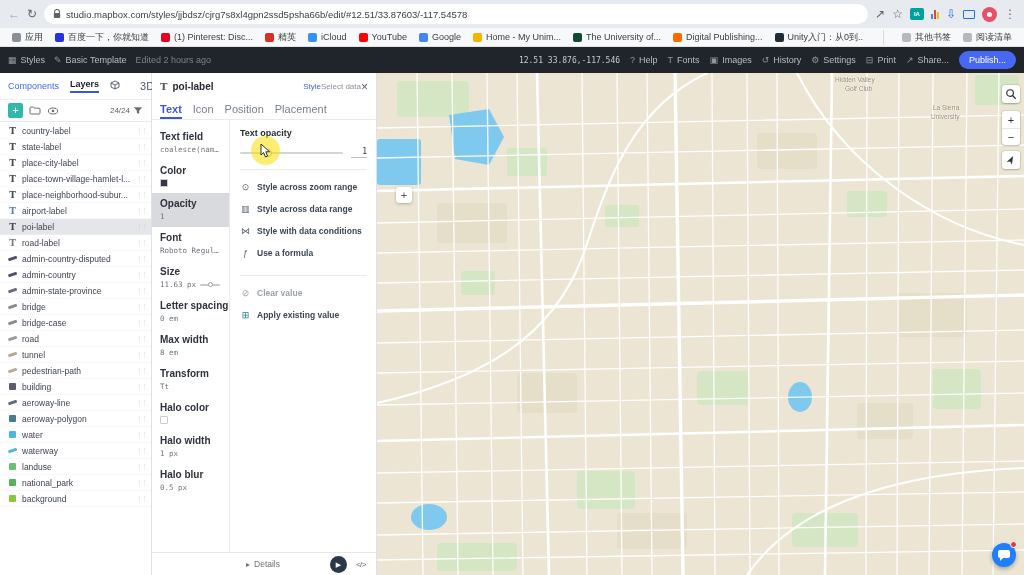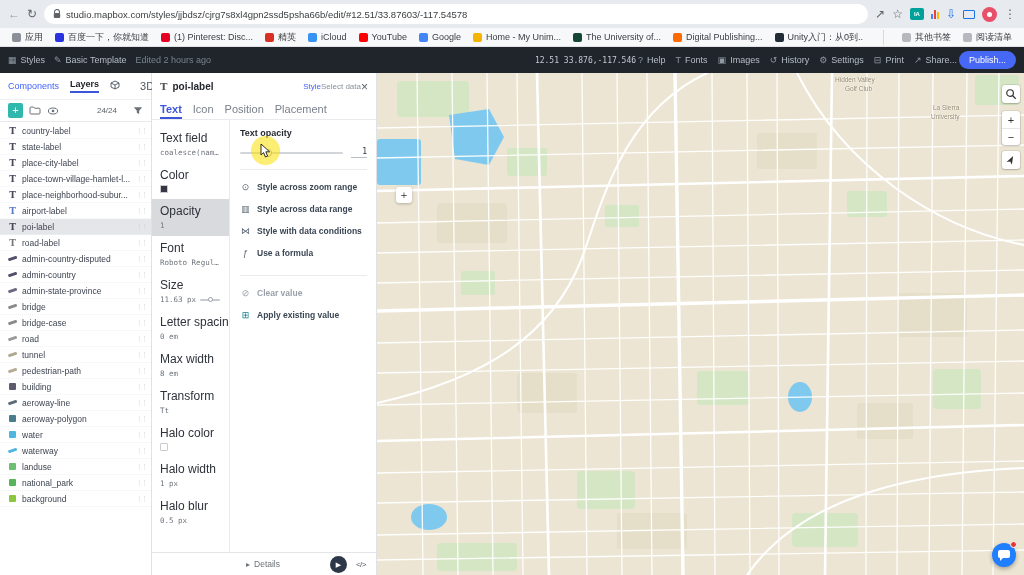--- a/index.html
+++ b/index.html
@@ -28,33 +28,33 @@
   .bm-list{display:flex;align-items:center;min-width:0;overflow:hidden;flex:1}
   .bm{display:flex;align-items:center;gap:4px;padding:0 6px;height:15px;border-radius:3px;white-space:nowrap;cursor:default}
   .bm-ico{width:9px;height:9px;border-radius:2px;flex:0 0 auto}
   .bm-right{display:flex;align-items:center;border-left:1px solid #d7dadd;padding-left:12px;margin-left:20px}
 
   
   .studio-toolbar{position:absolute;top:47px;left:0;right:0;height:26px;background:#20252b;display:flex;align-items:center;color:#b6bdc6;font-size:9px;padding:0 8px;gap:9px}
   .tb-item{display:flex;align-items:center;gap:4px;cursor:default;white-space:nowrap}
   .tb-ico{font-size:9px;color:#8f97a1}
   .tb-dim{color:#79828c;white-space:nowrap}
-  .tb-right{margin-left:auto;display:flex;align-items:center;gap:2px}
+  .tb-right{margin-left:auto;display:flex;align-items:center;gap:10px}
   .tb-coords{font-family:"DejaVu Sans Mono",monospace;font-size:8px;color:#c3cad2;white-space:nowrap}
   .publish-btn{background:#4668f5;color:#fff;border:none;border-radius:9px;font-size:9px;padding:4px 10px;font-family:inherit;cursor:pointer}
 
   
   .layers-panel{position:absolute;top:73px;left:0;width:152px;bottom:0;background:#fff;border-right:1px solid #dfe2e5}
   .panel-tabs{height:26px;display:flex;align-items:center;padding:0 8px;gap:11px;font-size:9px}
   .ptab{color:#4264fb;cursor:pointer}
   .ptab.active{color:#1a1d23;font-weight:700;border-bottom:2px solid #3b56d6;padding-bottom:2px}
   .chip-3d{margin-left:auto;display:flex;align-items:flex-start;gap:20px;color:#4a5560;font-size:11px}
   .panel-tools{height:23px;display:flex;align-items:center;gap:6px;padding:0 8px;border-bottom:1px solid #e8eaed;border-top:1px solid #eef0f2}
   .add-btn{width:15px;height:15px;background:#30b8ad;color:#fff;border:none;border-radius:2px;font-size:11px;line-height:13px;text-align:center;cursor:pointer;font-family:inherit}
-  .tools-right{margin-left:auto;display:flex;align-items:center;gap:16px;color:#5c6269;font-size:8px}
+  .tools-right{margin-left:auto;display:flex;align-items:center;gap:3px;color:#5c6269;font-size:8px}
   .layer-list{position:absolute;top:50px;left:0;right:0;bottom:0;overflow:hidden}
   .layer-row{height:16px;display:flex;align-items:center;gap:5px;padding:0 4px 0 8px;font-size:8.5px;color:#3e4450;border-bottom:1px dotted #f0f1f3;cursor:pointer}
   .layer-row.selected{background:#e4e6ea}
   .ly-T{font-family:"DejaVu Serif",serif;font-weight:700;font-size:9px;width:9px;text-align:center;flex:0 0 auto}
   .ly-line{width:9px;height:2.5px;border-radius:1px;transform:rotate(-18deg);flex:0 0 auto}
   .ly-fill{width:7px;height:7px;border-radius:1px;flex:0 0 auto;margin:0 1px}
   .ly-name{white-space:nowrap;overflow:hidden;flex:1}
   .ly-handle{color:#c2c6cc;font-size:6.5px;letter-spacing:-1px;flex:0 0 auto}
 
   
@@ -65,21 +65,21 @@
   .hdr-right{margin-left:auto;display:flex;align-items:center;font-size:8px}
   .mode{color:#8a9099;cursor:pointer}
   .mode.active{color:#4264fb}
   .close{font-size:12px;color:#595f66;cursor:pointer}
   .props-tabs{height:20px;display:flex;align-items:flex-end;gap:11px;padding:0 8px;border-bottom:1px solid #e8eaed;font-size:11px}
   .ttab{color:#7a818b;padding-bottom:4px;cursor:pointer}
   .ttab.active{color:#3b56d6;font-weight:700;border-bottom:2px solid #3b56d6;padding-bottom:2px}
   .prop-col{position:absolute;top:47px;left:0;width:78px;bottom:23px;border-right:1px solid #e8eaed;padding-top:6px;overflow:hidden}
   .prop{padding:5px 8px 6px;cursor:pointer}
   .prop.selected{background:#d8dade}
-  .prop-lab{font-size:12px;font-weight:400;color:#2e323a;margin-bottom:3px;white-space:nowrap}
+  .prop-lab{font-size:10px;font-weight:700;color:#2e323a;margin-bottom:3px;white-space:nowrap}
   .prop-val{font-family:"DejaVu Sans Mono",monospace;font-size:7.5px;color:#6f747c;display:flex;align-items:center;gap:4px;white-space:nowrap;overflow:hidden}
   .swatch{width:8px;height:8px;border-radius:1px;border:1px solid #c9ccd1;flex:0 0 auto}
   .mini-slider{position:relative;width:20px;height:2px;background:#c6c9ce;border-radius:1px;flex:0 0 auto}
   .mini-knob{position:absolute;left:8px;top:-2px;width:5px;height:5px;border-radius:50%;background:#fff;border:1px solid #9aa0a8}
 
   .value-editor{position:absolute;top:47px;left:79px;right:0;bottom:23px;padding:8px 9px;overflow:hidden}
   .ve-title{font-size:9px;font-weight:700;color:#262a31;margin-bottom:9px}
   .ve-slider-row{display:flex;align-items:center;gap:8px}
   .ve-track{position:relative;flex:1;height:2px;background:#d2d5da;border-radius:1px;cursor:pointer}
   .ve-knob{position:absolute;left:24px;top:-3px;width:8px;height:8px;border-radius:50%;background:#fff;border:1px solid #9aa0a8}

